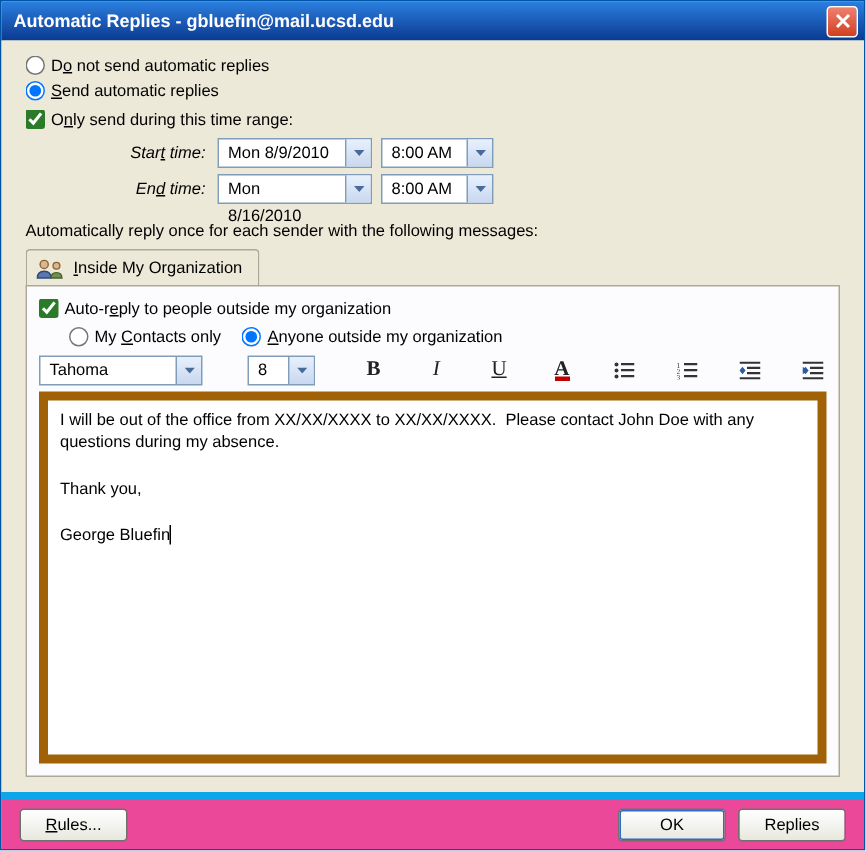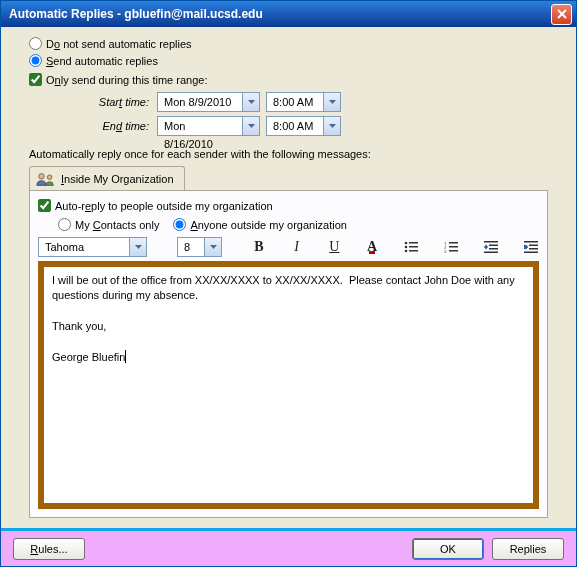--- a/index.html
+++ b/index.html
@@ -1,21 +1,21 @@
 <!DOCTYPE html>
 <html><head>
 <meta charset="utf-8">
 <style>
   * { box-sizing: border-box; }
   body { margin: 0; font-family: Tahoma, sans-serif; font-size: 11px; background: #fff; }
   .window { width: 577px; height: 567px; border: 1px solid #0054a6; background: #ece9d8; display: flex; flex-direction: column; }
   .titlebar { height: 26px; background: linear-gradient(to bottom, #2a80e0 0%, #1c5bb8 50%, #0a3a90 100%); display: flex; align-items: center; padding: 0 4px 0 8px; color: #fff; font-weight: bold; font-size: 12px; }
   .titlebar .title { flex: 1; }
   .titlebar .close { width: 21px; height: 21px; background: linear-gradient(to bottom, #f08070, #d04020); border: 1px solid #fff; border-radius: 3px; display: flex; align-items: center; justify-content: center; color: #fff; font-weight: bold; font-size: 13px; cursor: pointer; }
-  .content { flex: 1; padding: 10px 28px; background: #ece9d8; display: flex; flex-direction: column; position: relative; }
+  .content { flex: 1; padding: 10px 16px; background: #ece9d8; display: flex; flex-direction: column; position: relative; }
   .radio-row { display: flex; align-items: center; margin-bottom: 4px; }
   .radio-row input[type=radio] { margin: 0 4px 0 0; }
   .indent1 { margin-left: 30px; }
   .check-row { display: flex; align-items: center; margin: 2px 0 6px 0; }
   .check-row input[type=checkbox] { margin: 0 4px 0 0; accent-color: #2a7a2a; }
   .time-row { display: flex; align-items: center; margin-bottom: 4px; margin-left: 50px; }
   .time-label { width: 70px; text-align: right; margin-right: 8px; font-style: italic; }
   .combo { display: inline-flex; align-items: center; border: 1px solid #7f9db9; background: #fff; height: 20px; margin-right: 6px; }
   .combo .combo-text { padding: 0 6px; min-width: 0; height: 18px; line-height: 18px; }
   .combo .combo-btn { width: 17px; height: 18px; background: linear-gradient(to bottom, #e8f0fc, #c8d8f0); border-left: 1px solid #7f9db9; display: flex; align-items: center; justify-content: center; cursor: pointer; }
@@ -36,21 +36,21 @@
   .scope-row input[type=radio] { margin: 0 4px 0 0; }
   .toolbar { display: flex; align-items: center; gap: 24px; margin-bottom: 4px; }
   .font-combo .combo-text { width: 90px; }
   .size-combo .combo-text { width: 26px; }
   .tbtn { width: 20px; height: 20px; display: inline-flex; align-items: center; justify-content: center; border: 1px solid transparent; cursor: pointer; font-family: 'Times New Roman', serif; font-size: 14px; color: #222; }
   .tbtn svg { pointer-events: none; }
   .fontcolor { position: relative; }
   .fontcolor .underline-bar { position: absolute; left: 3px; right: 3px; bottom: 2px; height: 3px; background: #c00000; }
   .editor { flex: 1; border: 6px solid #a16207; background: #fff; padding: 6px 8px; font-family: Tahoma, sans-serif; font-size: 11px; line-height: 1.4; overflow: auto; white-space: pre-wrap; outline: none; }
   .editor .caret { display: inline-block; width: 1px; height: 13px; background: #000; vertical-align: text-bottom; }
-  .footer { height: 38px; display: flex; align-items: center; padding: 0 12px; background: #f0abfc; border-top: 3px solid #0ea5e9; }
+  .footer { height: 38px; display: flex; align-items: center; padding: 0 12px; background: #ec4899; border-top: 5px solid #0ea5e9; }
   .btn { min-width: 72px; height: 22px; border: 1px solid #707070; background: linear-gradient(to bottom, #fff, #e8e8e0); border-radius: 3px; cursor: pointer; padding: 0 12px; font-family: Tahoma, sans-serif; font-size: 11px; }
   .btn.default { box-shadow: 0 0 0 1px #3169c6 inset; }
   .footer .spacer { flex: 1; }
   u.akey { text-decoration: underline; }
 </style>
 </head>
 <body>
 
 <div class="window">
   <div class="titlebar">

